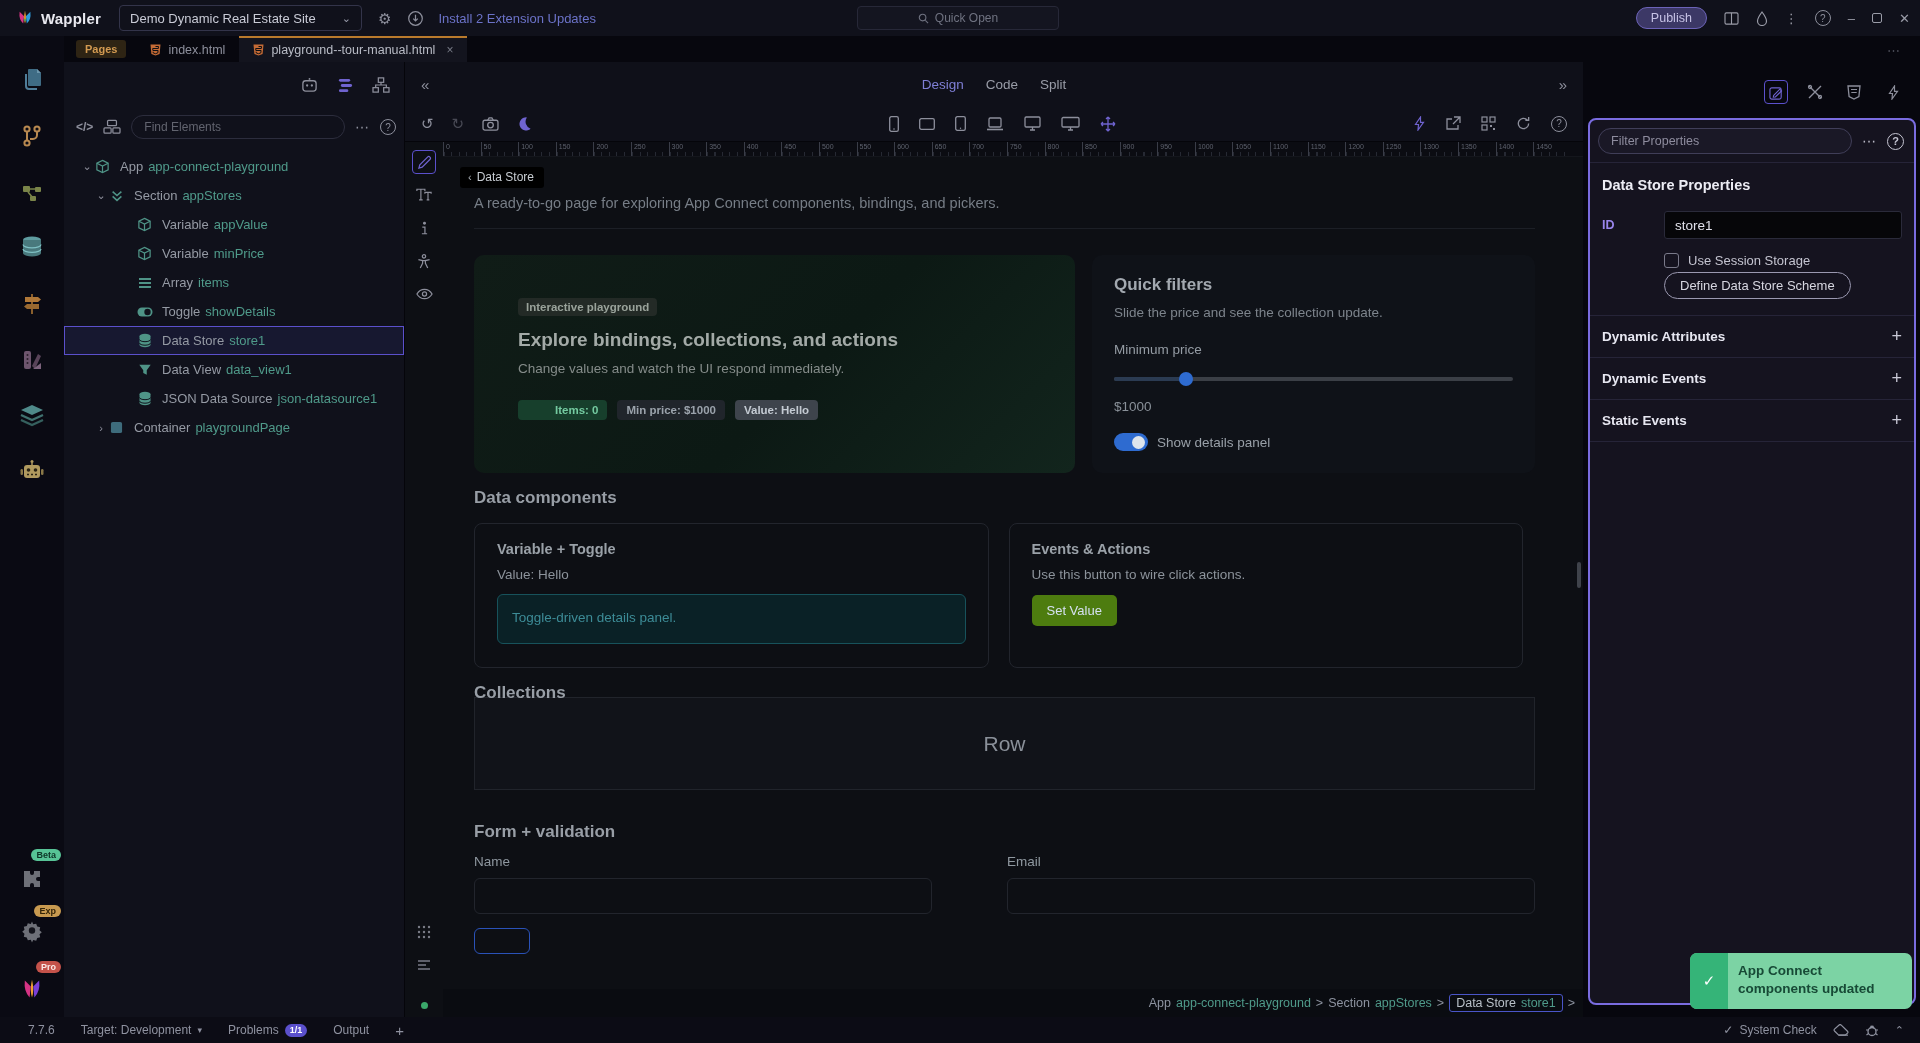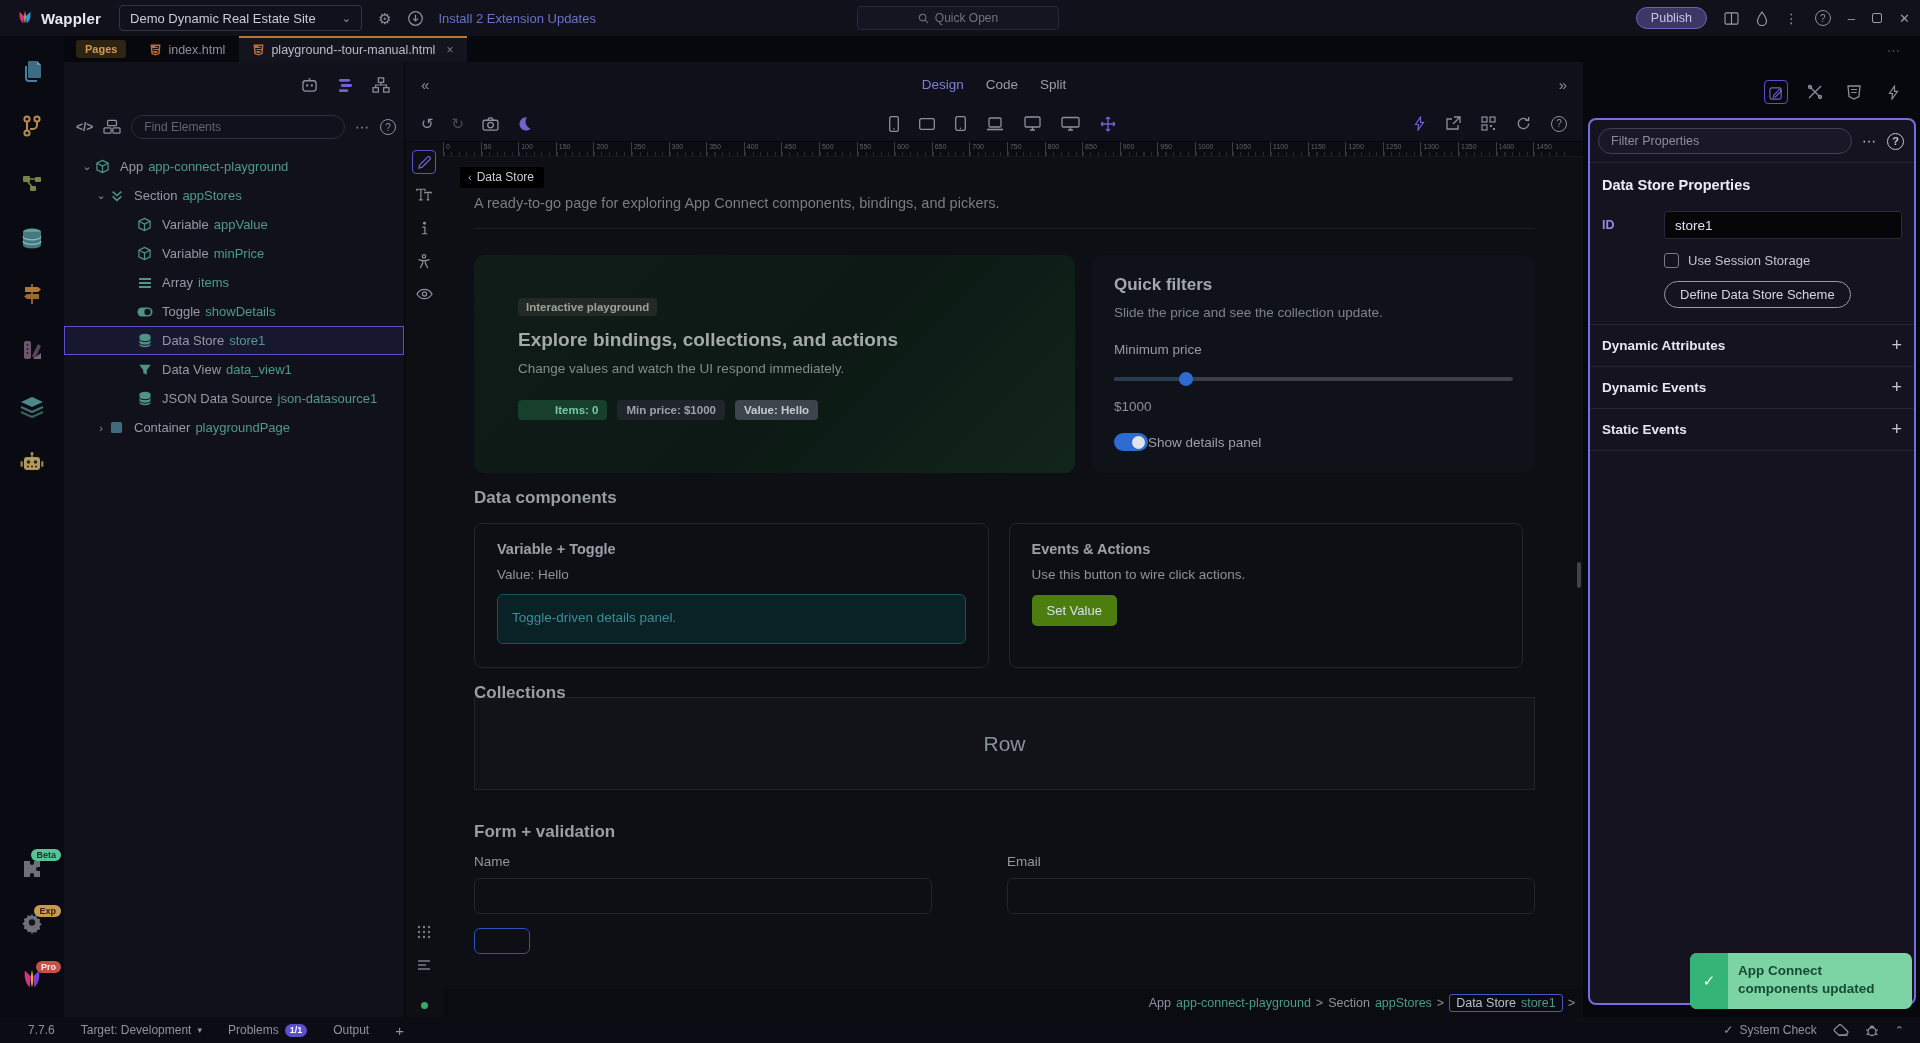--- a/index.html
+++ b/index.html
@@ -40,21 +40,21 @@
   .file-tab { display:flex; align-items:center; gap:7px; height:26px; padding:0 14px;
     font-size:12.5px; color:#8d8f9c; cursor:pointer; border-top:2px solid transparent; }
   .file-tab.active { background:#13141e; color:#b9bcc6; border-top:2px solid #b97a2c; }
   .file-tab .close { color:#777a86; font-size:12px; margin-left:4px; display:none; }
   .file-tab.active .close { display:inline; }
   .strip-dots { position:absolute; right:18px; bottom:4px; color:#5a5c68; font-size:13px; letter-spacing:2px; }
 
   
   .iconstrip { position:absolute; left:0; top:36px; width:64px; height:981px;
     background:#0a0a13; display:flex; flex-direction:column; align-items:center; }
-  .strip-icon { width:34px; height:34px; margin-top:22px; display:flex; align-items:flex-start;
+  .strip-icon { width:34px; height:34px; margin-top:22px; display:flex; align-items:flex-end;
     justify-content:center; cursor:pointer; position:relative; }
   .strip-bottom { margin-top:auto; display:flex; flex-direction:column; align-items:center; }
   .mini-badge { position:absolute; top:-6px; right:-12px; font-size:9px; font-weight:bold;
     padding:1px 5px; border-radius:7px; }
   .badge-beta { background:#57c396; color:#0d3527; }
   .badge-exp  { background:#c89a50; color:#332408; }
   .badge-pro  { background:#c4524a; color:#fbe9e7; }
 
   
   .leftpanel { position:absolute; left:64px; top:62px; width:341px; height:955px;
@@ -140,21 +140,21 @@
   .filters-card { flex:1; height:218px; background:#0f1218; border-radius:10px; padding:20px 22px; }
   .fc-h2 { font-size:17px; font-weight:bold; color:#a2a8af; }
   .fc-p { margin-top:10px; font-size:13.5px; color:#7d848c; }
   .fc-label { margin-top:22px; font-size:13.5px; color:#959ca4; }
   .slider { margin-top:15px; position:relative; height:14px; cursor:pointer; }
   .slider .track { position:absolute; top:5px; left:0; right:0; height:4px; background:#3b3f46; border-radius:2px; }
   .slider .fill { position:absolute; top:5px; left:0; width:18%; height:4px; background:#2b3b52; border-radius:2px; }
   .slider .thumb { position:absolute; top:0; left:18%; width:14px; height:14px; margin-left:-7px;
     background:#2e6bd0; border-radius:50%; }
   .fc-value { margin-top:13px; font-size:13.5px; color:#8a9199; }
-  .toggle-row { margin-top:19px; display:flex; align-items:center; }
+  .toggle-row { margin-top:19px; display:flex; align-items:center; gap:9px; }
   .toggle { width:34px; height:18px; background:#2e6bd0; border-radius:9px; position:relative; cursor:pointer; }
   .toggle .knob { position:absolute; right:3px; top:2.5px; width:13px; height:13px;
     background:#dfe5ec; border-radius:50%; }
   .toggle-label { font-size:13.5px; color:#99a0a8; }
 
   .sec-h2 { margin-top:15px; font-size:17px; font-weight:bold; color:#989ea6; }
   .dc-row { display:flex; gap:20px; margin-top:15px; margin-right:12px; }
   .dc-card { flex:1; height:145px; border:1px solid #22252d; border-radius:8px; padding:17px 22px; }
   .dc-title { font-size:14.5px; font-weight:bold; color:#9aa1a8; }
   .dc-text { margin-top:10px; font-size:13.5px; color:#8c939b; }
@@ -209,21 +209,21 @@
     font-size:11px; font-weight:bold; display:flex; align-items:center; justify-content:center; cursor:pointer; }
   .rp-body { padding:14px 12px 0 12px; }
   .rp-title { font-size:14.5px; font-weight:bold; color:#ececf4; }
   .id-row { display:flex; align-items:center; margin-top:18px; }
   .id-label { width:62px; color:#9a86ec; font-size:12.5px; font-weight:bold; }
   .id-input { flex:1; height:28px; background:#060609; border:1px solid #2a2a3a; border-radius:3px;
     color:#e0e0ea; font-size:13.5px; padding:0 10px; font-family:"Liberation Sans", sans-serif; }
   .chk-row { margin:14px 0 0 62px; display:flex; align-items:center; gap:9px; }
   .chk { width:15px; height:15px; border:1.5px solid #7a7a8a; border-radius:3px; background:transparent; cursor:pointer; }
   .chk-label { font-size:13px; color:#c4c4d0; }
-  .scheme-btn { margin:13px 0 16px 62px; display:inline-block; background:transparent;
+  .scheme-btn { margin:4px 0 16px 62px; display:inline-block; background:transparent;
     border:1px solid #9a98b0; border-radius:14px; color:#d6d6e0; font-size:13px;
     padding:5px 15px; cursor:pointer; font-family:"Liberation Sans", sans-serif; }
   .rp-sections { border-top:1px solid #262438; }
   .rp-sec { height:42px; display:flex; align-items:center; justify-content:space-between;
     padding:0 12px; border-bottom:1px solid #262438; cursor:pointer; }
   .rp-sec .sec-label { font-size:13.5px; font-weight:bold; color:#e6e6f0; }
   .rp-sec .plus { color:#c9c9d6; font-size:18px; font-weight:normal; }
 
   
   .toast { position:absolute; left:1690px; top:953px; width:222px; height:56px;

